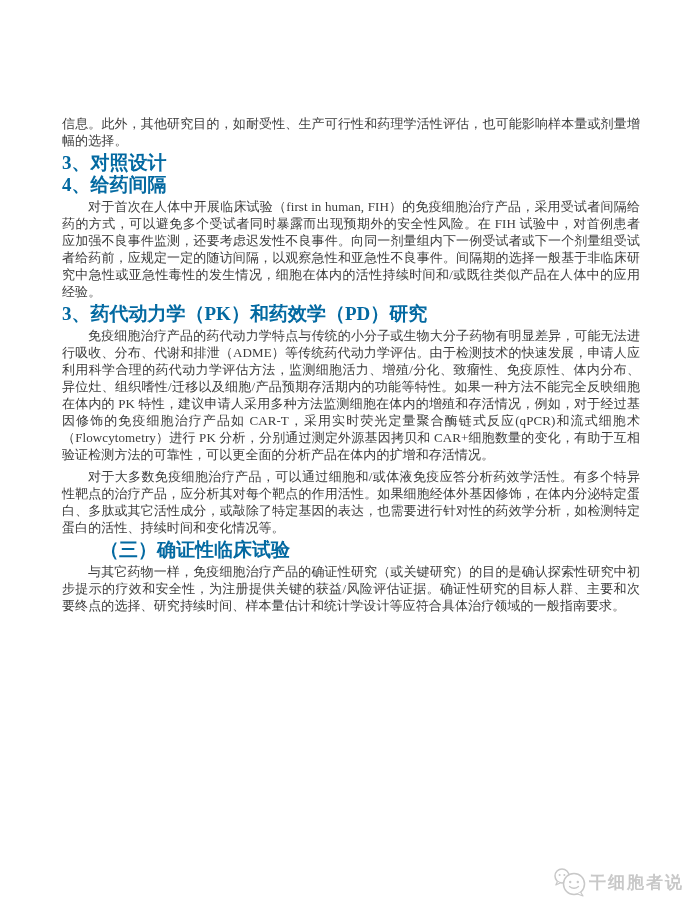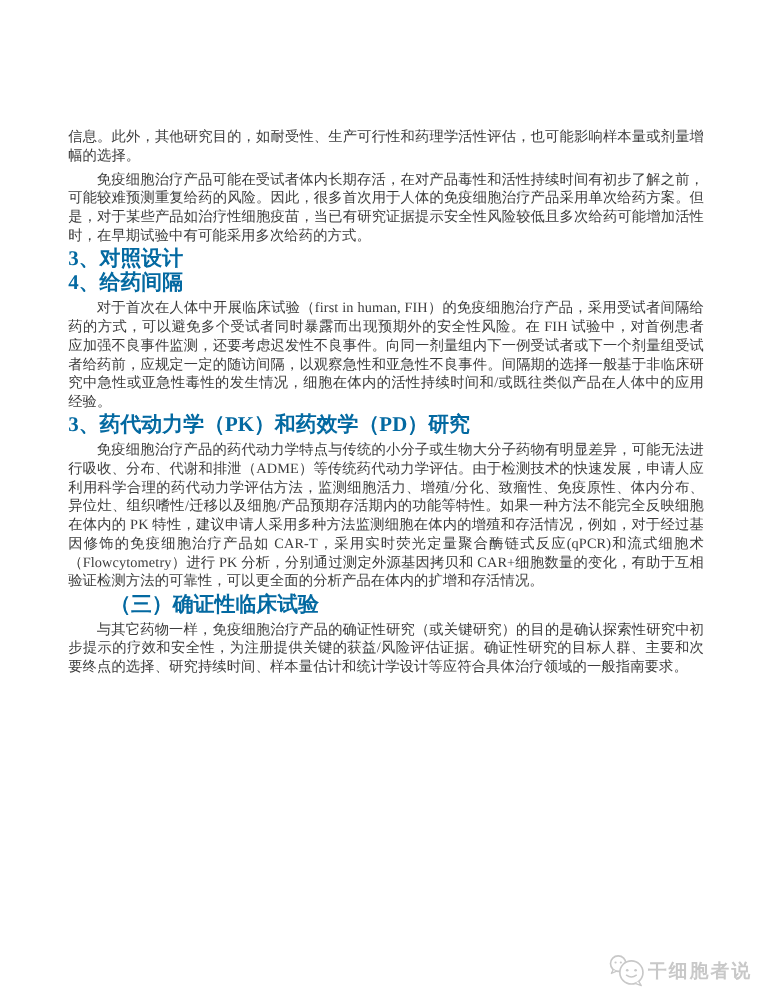--- a/index.html
+++ b/index.html
@@ -69,26 +69,26 @@
     color: #c8c8c8;
   }
 </style>
 </head>
 <body>
 
 <div class="page">
 
   <div class="doc-body">
       <p class="paragraph">信息。此外，其他研究目的，如耐受性、生产可行性和药理学活性评估，也可能影响样本量或剂量增幅的选择。</p>
-      <p class="paragraph indent">免疫细胞治疗产品可能在受试者体内长期存活，在对产品毒性和活性持续时间有初步了解之前，可能较难预测重复给药的风险。因此，很多首次用于人体的免疫细胞治疗产品采用单次给药方案。但是，对于某些产品如治疗性细胞疫苗，当已有研究证据提示安全性风险较低且多次给药可能增加活性时，在早期试验中有可能采用多次给药的方式。</p>
       <h3 class="heading">3、对照设计</h3>
       <h3 class="heading">4、给药间隔</h3>
       <p class="paragraph indent">对于首次在人体中开展临床试验（first in human, FIH）的免疫细胞治疗产品，采用受试者间隔给药的方式，可以避免多个受试者同时暴露而出现预期外的安全性风险。在 FIH 试验中，对首例患者应加强不良事件监测，还要考虑迟发性不良事件。向同一剂量组内下一例受试者或下一个剂量组受试者给药前，应规定一定的随访间隔，以观察急性和亚急性不良事件。间隔期的选择一般基于非临床研究中急性或亚急性毒性的发生情况，细胞在体内的活性持续时间和/或既往类似产品在人体中的应用经验。</p>
       <h3 class="heading">3、药代动力学（PK）和药效学（PD）研究</h3>
       <p class="paragraph indent">免疫细胞治疗产品的药代动力学特点与传统的小分子或生物大分子药物有明显差异，可能无法进行吸收、分布、代谢和排泄（ADME）等传统药代动力学评估。由于检测技术的快速发展，申请人应利用科学合理的药代动力学评估方法，监测细胞活力、增殖/分化、致瘤性、免疫原性、体内分布、异位灶、组织嗜性/迁移以及细胞/产品预期存活期内的功能等特性。如果一种方法不能完全反映细胞在体内的 PK 特性，建议申请人采用多种方法监测细胞在体内的增殖和存活情况，例如，对于经过基因修饰的免疫细胞治疗产品如 CAR-T，采用实时荧光定量聚合酶链式反应(qPCR)和流式细胞术（Flowcytometry）进行 PK 分析，分别通过测定外源基因拷贝和 CAR+细胞数量的变化，有助于互相验证检测方法的可靠性，可以更全面的分析产品在体内的扩增和存活情况。</p>
+      <p class="paragraph indent">对于大多数免疫细胞治疗产品，可以通过细胞和/或体液免疫应答分析药效学活性。有多个特异性靶点的治疗产品，应分析其对每个靶点的作用活性。如果细胞经体外基因修饰，在体内分泌特定蛋白、多肽或其它活性成分，或敲除了特定基因的表达，也需要进行针对性的药效学分析，如检测特定蛋白的活性、持续时间和变化情况等。</p>
       <h3 class="heading indent">（三）确证性临床试验</h3>
       <p class="paragraph indent">与其它药物一样，免疫细胞治疗产品的确证性研究（或关键研究）的目的是确认探索性研究中初步提示的疗效和安全性，为注册提供关键的获益/风险评估证据。确证性研究的目标人群、主要和次要终点的选择、研究持续时间、样本量估计和统计学设计等应符合具体治疗领域的一般指南要求。</p>
     </div>
 
   <div class="watermark">
     <span class="wm-icon">
       <svg width="36" height="32" viewBox="0 0 36 32" aria-hidden="true">
 
         <circle cx="10" cy="10" r="7" fill="#ffffff" stroke="#c8c8c8" stroke-width="1.5"></circle>
         <path d="M5.5 15.5 L3.8 19 L8 17" fill="#ffffff" stroke="#c8c8c8" stroke-width="1.2" stroke-linejoin="round"></path>

